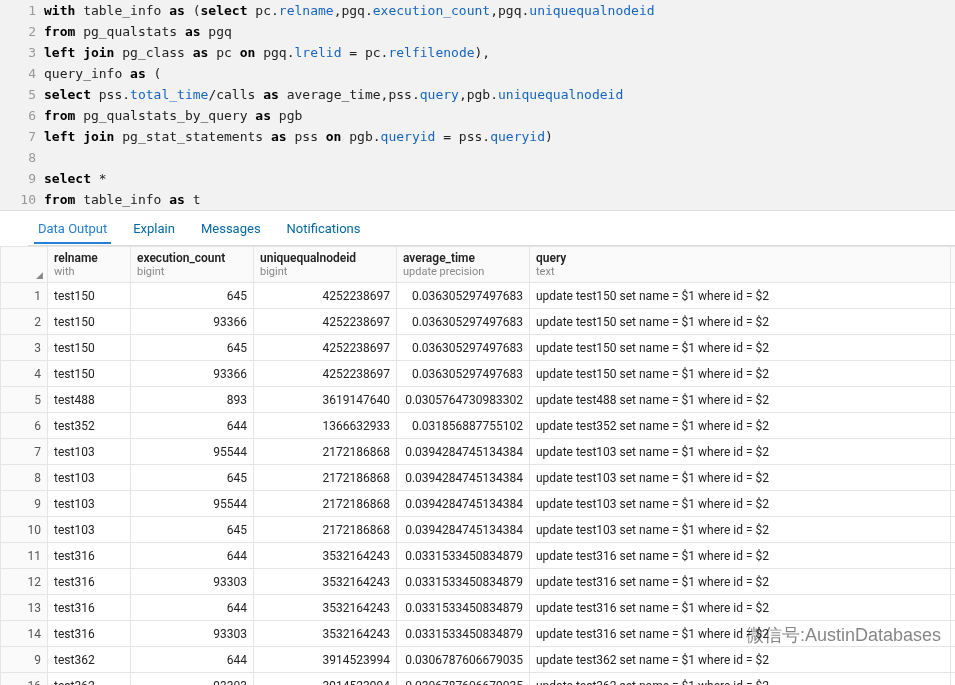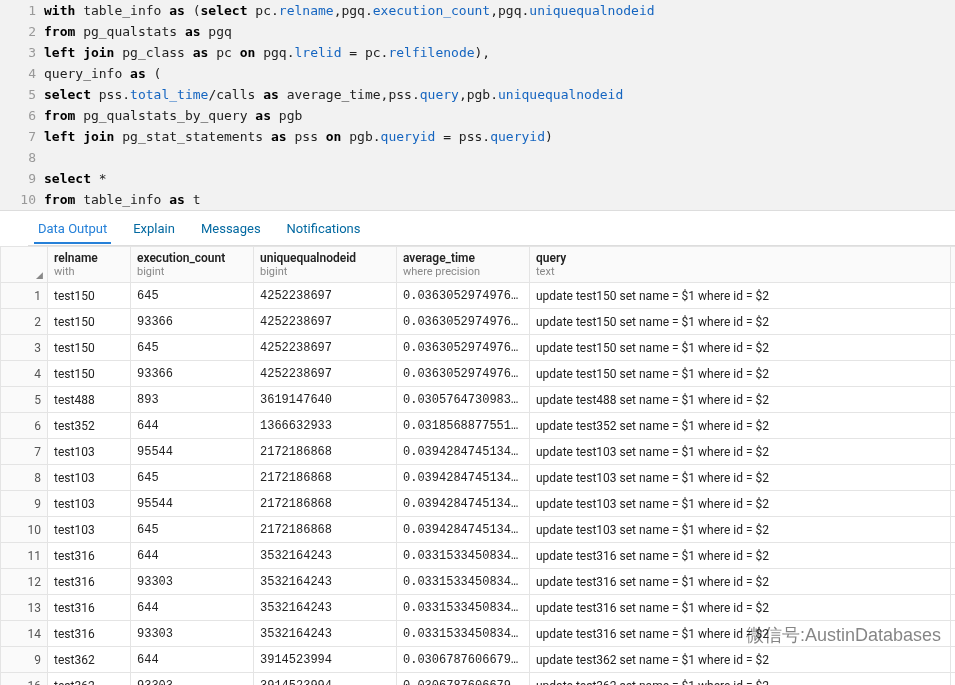--- a/index.html
+++ b/index.html
@@ -93,21 +93,21 @@
     padding: 4px 6px;
   }
   .col-label { color: #222; font-weight: 600; display:block; }
   .col-type { color: #888; font-size: 11px; display:block; }
   .grid .rownum {
     text-align: right;
     color: #555;
     background: #fafafa;
     width: 34px;
   }
-  .grid td.num { text-align: left; font-family: Liberation Mono, monospace; }
+  .grid td.num { text-align: right; }
   .grid .rownum.header {
     position: relative;
   }
   .grid .rownum.header::after {
     content: "◢";
     position: absolute;
     right: 4px;
     bottom: 2px;
     font-size: 9px;
     color: #888;
@@ -196,21 +196,21 @@
           <th class="c-exec">
             <span class="col-label">execution_count</span>
             <span class="col-type">bigint</span>
           </th>
           <th class="c-unique">
             <span class="col-label">uniquequalnodeid</span>
             <span class="col-type">bigint</span>
           </th>
           <th class="c-avg">
             <span class="col-label">average_time</span>
-            <span class="col-type">where precision</span>
+            <span class="col-type">update precision</span>
           </th>
           <th class="c-query">
             <span class="col-label">query</span>
             <span class="col-type">text</span>
           </th>
           <th class="c-uni2"></th>
         </tr>
       </thead>
       <tbody>
         <tr>

